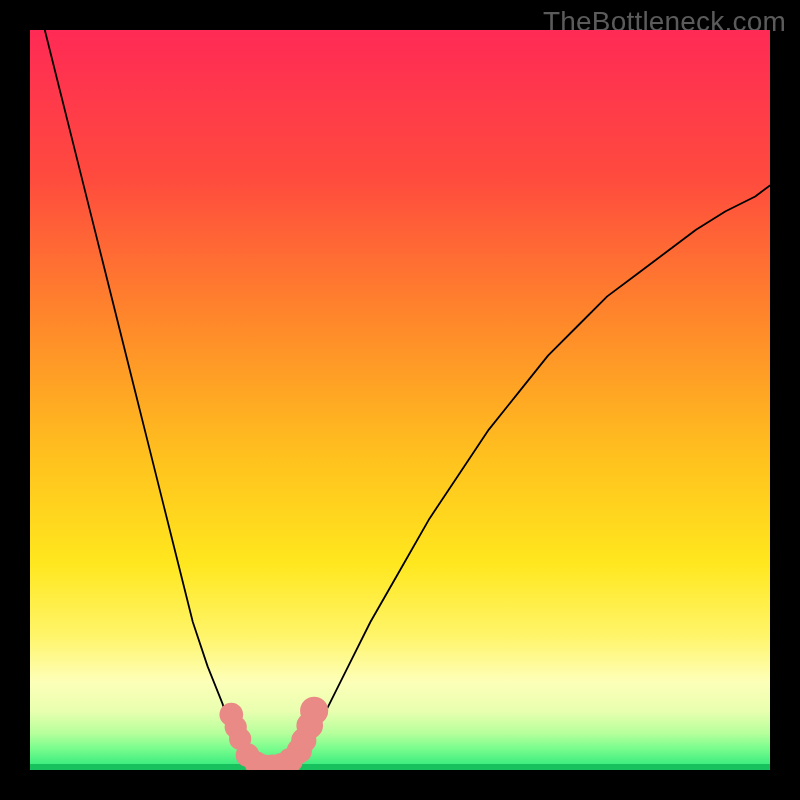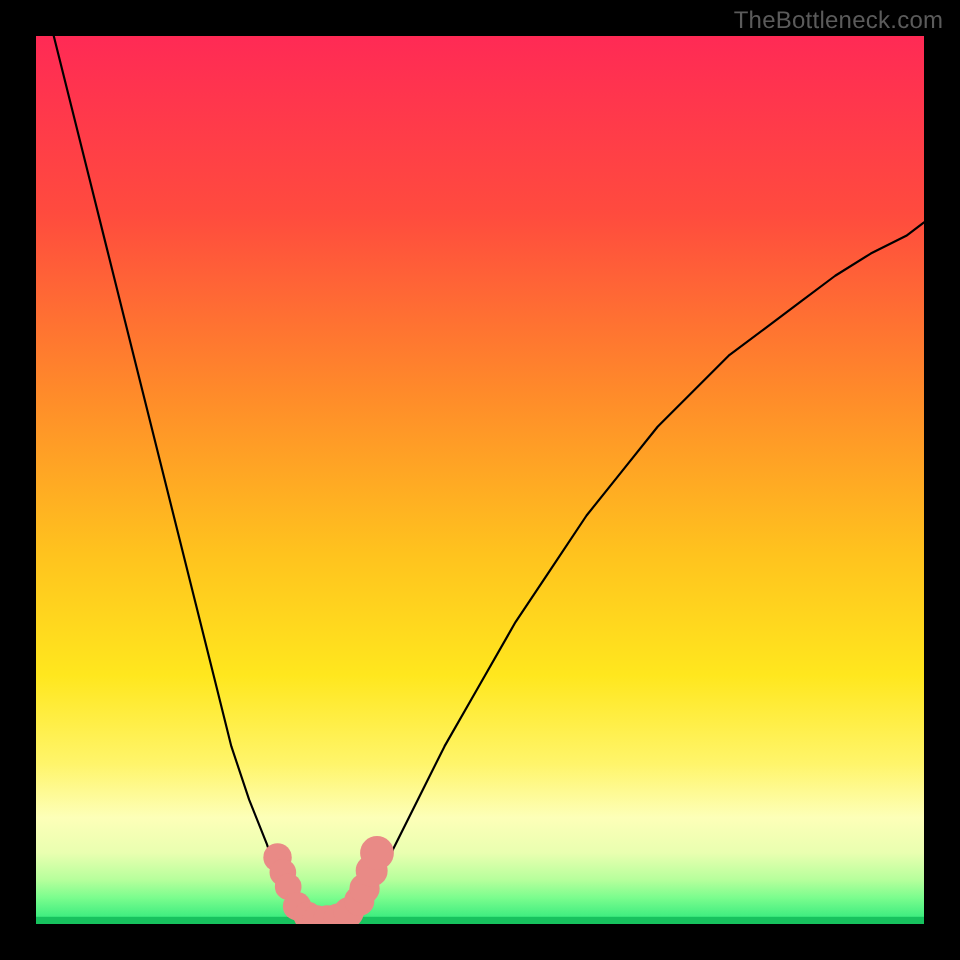--- a/index.html
+++ b/index.html
@@ -22,21 +22,21 @@
     top: 30px;
     width: 740px;
     height: 740px;
     overflow: hidden;
   }
   .watermark {
     position: absolute;
     top: 6px;
     right: 14px;
     color: #5b5b5b;
-    font-size: 20px;
+    font-size: 28px;
     font-weight: 500;
     letter-spacing: 0.2px;
     user-select: none;
   }
   svg { display: block; }
 </style>
 </head>
 <body>
 
 <div class="frame">

